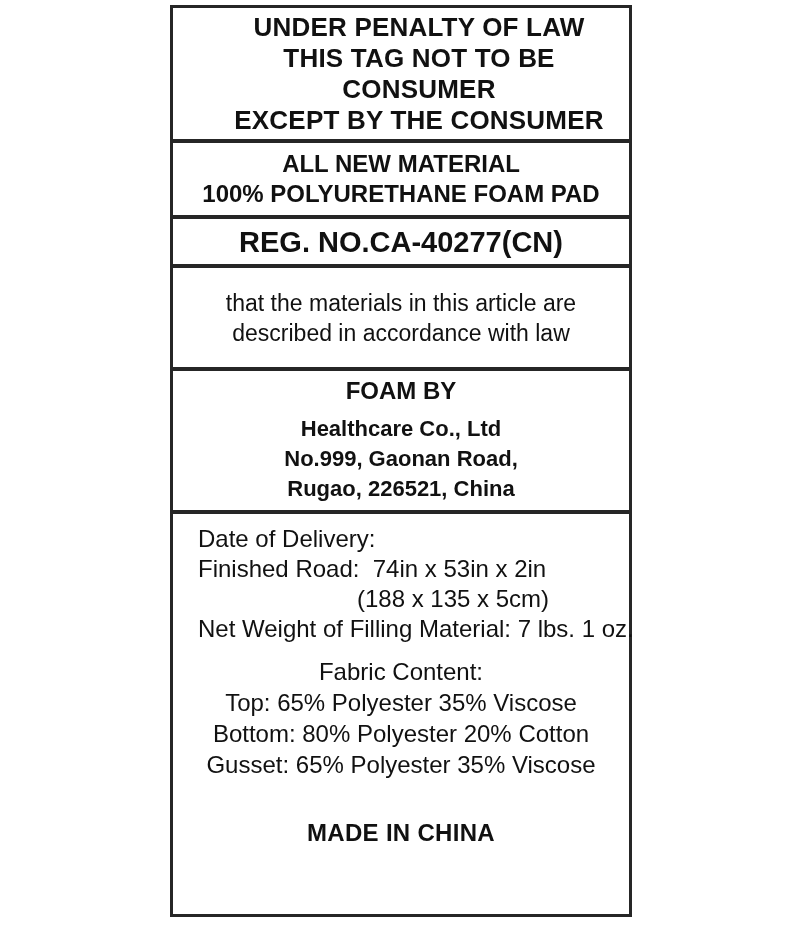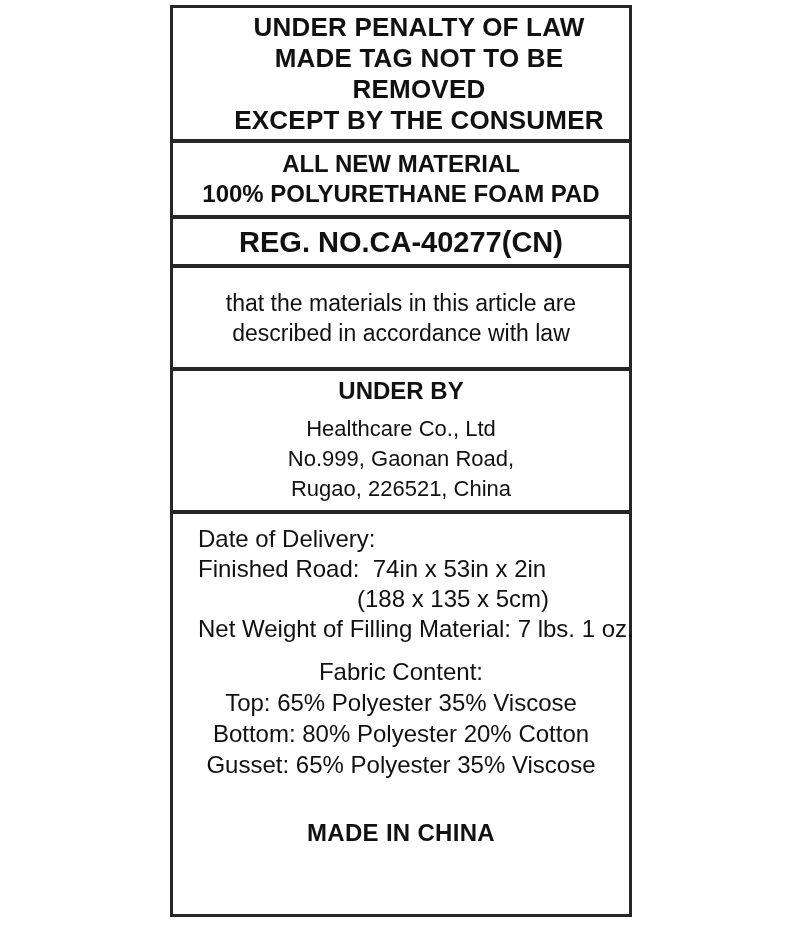--- a/index.html
+++ b/index.html
@@ -70,21 +70,21 @@
     line-height: 30px;
   }
   .madeby-heading {
     font-size: 24px;
     font-weight: 700;
     line-height: 28px;
     margin-bottom: 9px;
   }
   .address-line {
     font-size: 22px;
-    font-weight: 400;
+    font-weight: 700;
     line-height: 30px;
   }
   .delivery-block {
     text-align: left;
     padding-left: 25px;
   }
   .delivery-line {
     font-size: 24px;
     font-weight: 400;
     line-height: 30px;
@@ -112,40 +112,40 @@
   }
 </style>
 </head>
 <body>
 
 <div class="page">
   <div class="law-tag">
 
     <div class="section s-penalty">
       <div class="penalty-line">UNDER PENALTY OF LAW</div>
-      <div class="penalty-line">MADE TAG NOT TO BE REMOVED</div>
+      <div class="penalty-line">THIS TAG NOT TO BE CONSUMER</div>
       <div class="penalty-line">EXCEPT BY THE CONSUMER</div>
     </div>
 
     <div class="section s-material">
       <div class="material-line">ALL NEW MATERIAL</div>
       <div class="material-line">100% POLYURETHANE FOAM PAD</div>
     </div>
 
     <div class="section s-reg">
       <div class="reg-line">REG. NO.CA-40277(CN)</div>
     </div>
 
     <div class="section s-cert">
       <div class="cert-line">that the materials in this article are</div>
       <div class="cert-line">described in accordance with law</div>
     </div>
 
     <div class="section s-madeby">
-      <div class="madeby-heading">UNDER BY</div>
+      <div class="madeby-heading">FOAM BY</div>
       <div class="address-line">Healthcare Co., Ltd</div>
       <div class="address-line">No.999, Gaonan Road,</div>
       <div class="address-line">Rugao, 226521, China</div>
     </div>
 
     <div class="section last">
       <div class="delivery-block">
         <div class="delivery-line">Date of Delivery:</div>
         <div class="delivery-line">Finished Road:  74in x 53in x 2in</div>
         <div class="delivery-line indent">(188 x 135 x 5cm)</div>

